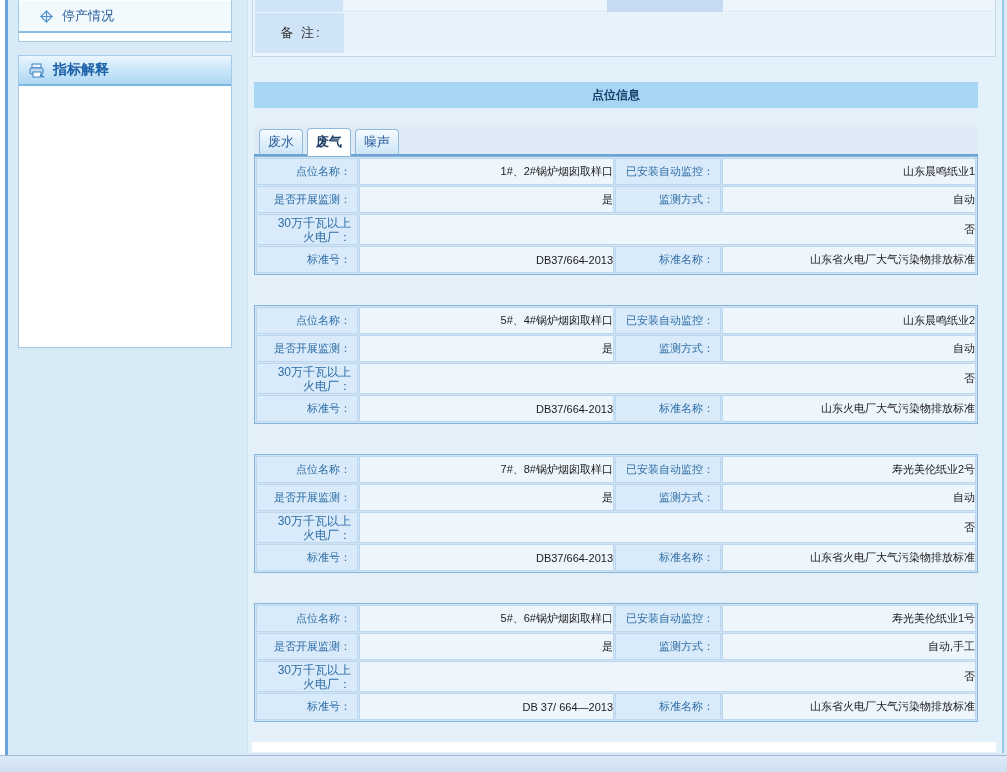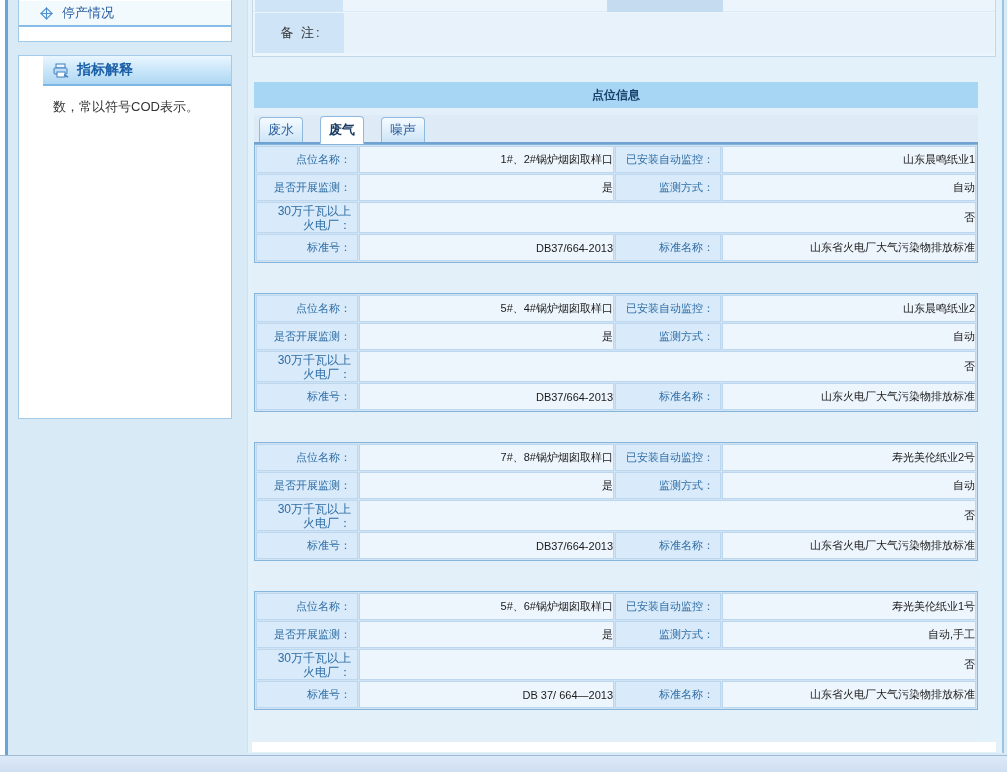--- a/index.html
+++ b/index.html
@@ -14,26 +14,26 @@
   
   .edge-white { position:absolute; left:0; top:0; width:5px; height:772px; background:#fdfeff; }
   .edge-blue  { position:absolute; left:5px; top:0; width:3px; height:772px; background:#6aa3d8; }
 
   
   .side-panel {
     position:absolute; left:18px; width:214px; background:#ffffff;
     border:1px solid #a3cbe9;
   }
   .panel-menu { top:-6px; height:48px; padding-top:6px; }
-  .menu-item { height:26px; display:flex; align-items:center; gap:8px;
+  .menu-item { height:32px; display:flex; align-items:center; gap:8px;
     padding-left:20px; background:#f3fafe; border-bottom:2px solid #86bce6; cursor:pointer; }
   .menu-item .mi-icon { width:15px; height:15px; display:inline-block; }
   .menu-item span.lbl { color:#2a5d9e; font-size:13px; }
 
-  .panel-explain { top:55px; height:364px;padding-left:24px; }
+  .panel-explain { top:55px; height:293px; }
   .panel-header {
     height:30px; display:flex; align-items:center; gap:7px; padding-left:10px;
     background:linear-gradient(to bottom,#eaf6ff 0%,#cde8fa 45%,#aed7f3 100%);
     border-bottom:2px solid #7db6e0;
   }
   .panel-header .ph-icon { width:17px; height:15px; display:inline-block; }
   .panel-header .ph-title { color:#1a5fa8; font-weight:bold; font-size:14px; }
   .panel-body { padding:12px 10px; color:#333; font-size:13px; line-height:18px; }
 
   
@@ -60,22 +60,22 @@
   
   .section {
     position:absolute; left:6px; top:82px; width:724px; height:660px;
     background:#e3f0fa;
   }
   .section-header {
     height:26px; background:#a7d6f4; color:#17406b; font-weight:bold; font-size:12px;
     display:flex; align-items:center; justify-content:center;
   }
   .tab-strip {
-    margin-top:7px; height:29px; background:#dfeaf7; border-bottom:2px solid #6fa3d4;
-    padding-left:5px; display:flex; align-items:flex-end; gap:17px;
+    margin-top:19px; height:29px; background:#dfeaf7; border-bottom:2px solid #6fa3d4;
+    padding-left:5px; display:flex; align-items:flex-end; gap:4px;
   }
   .tab {
     min-width:44px; padding:0 8px; height:25px; line-height:24px; text-align:center;
     background:linear-gradient(to bottom,#f5fbff,#cde5f7);
     border:1px solid #8fb9dd; border-bottom:none; border-radius:4px 4px 0 0;
     color:#2a5d9e; font-size:13px; cursor:pointer;
   }
   .tab.active {
     background:#ffffff; font-weight:bold; color:#1a3c64; height:28px; line-height:27px;
     position:relative; z-index:2; margin-bottom:-2px; border-bottom:1px solid #fff;font-family:Liberation Mono, monospace;
@@ -124,21 +124,20 @@
     <span class="ph-icon">
       <svg width="17" height="15" viewBox="0 0 17 15">
         <rect x="3" y="1" width="9" height="4" fill="#eaf4fd" stroke="#3f7fbd" stroke-width="1"></rect>
         <rect x="1" y="5" width="13" height="6" rx="1" fill="#bcdcf5" stroke="#3f7fbd" stroke-width="1"></rect>
         <rect x="4" y="9" width="8" height="5" fill="#ffffff" stroke="#3f7fbd" stroke-width="1"></rect>
         <path d="M11 12 l4 2" stroke="#3f7fbd" stroke-width="1.4"></path>
       </svg>
     </span>
     <span class="ph-title">指标解释</span>
   </div>
-  <div class="panel-body">数，常以符号COD表示。</div>
 </div>
 
 <div class="main-panel">
 
   <div class="form-box">
     <div class="form-rowA">
       <div class="cellA-label"></div>
       <div class="cellA-frag"></div>
     </div>
     <div class="form-rowB">

